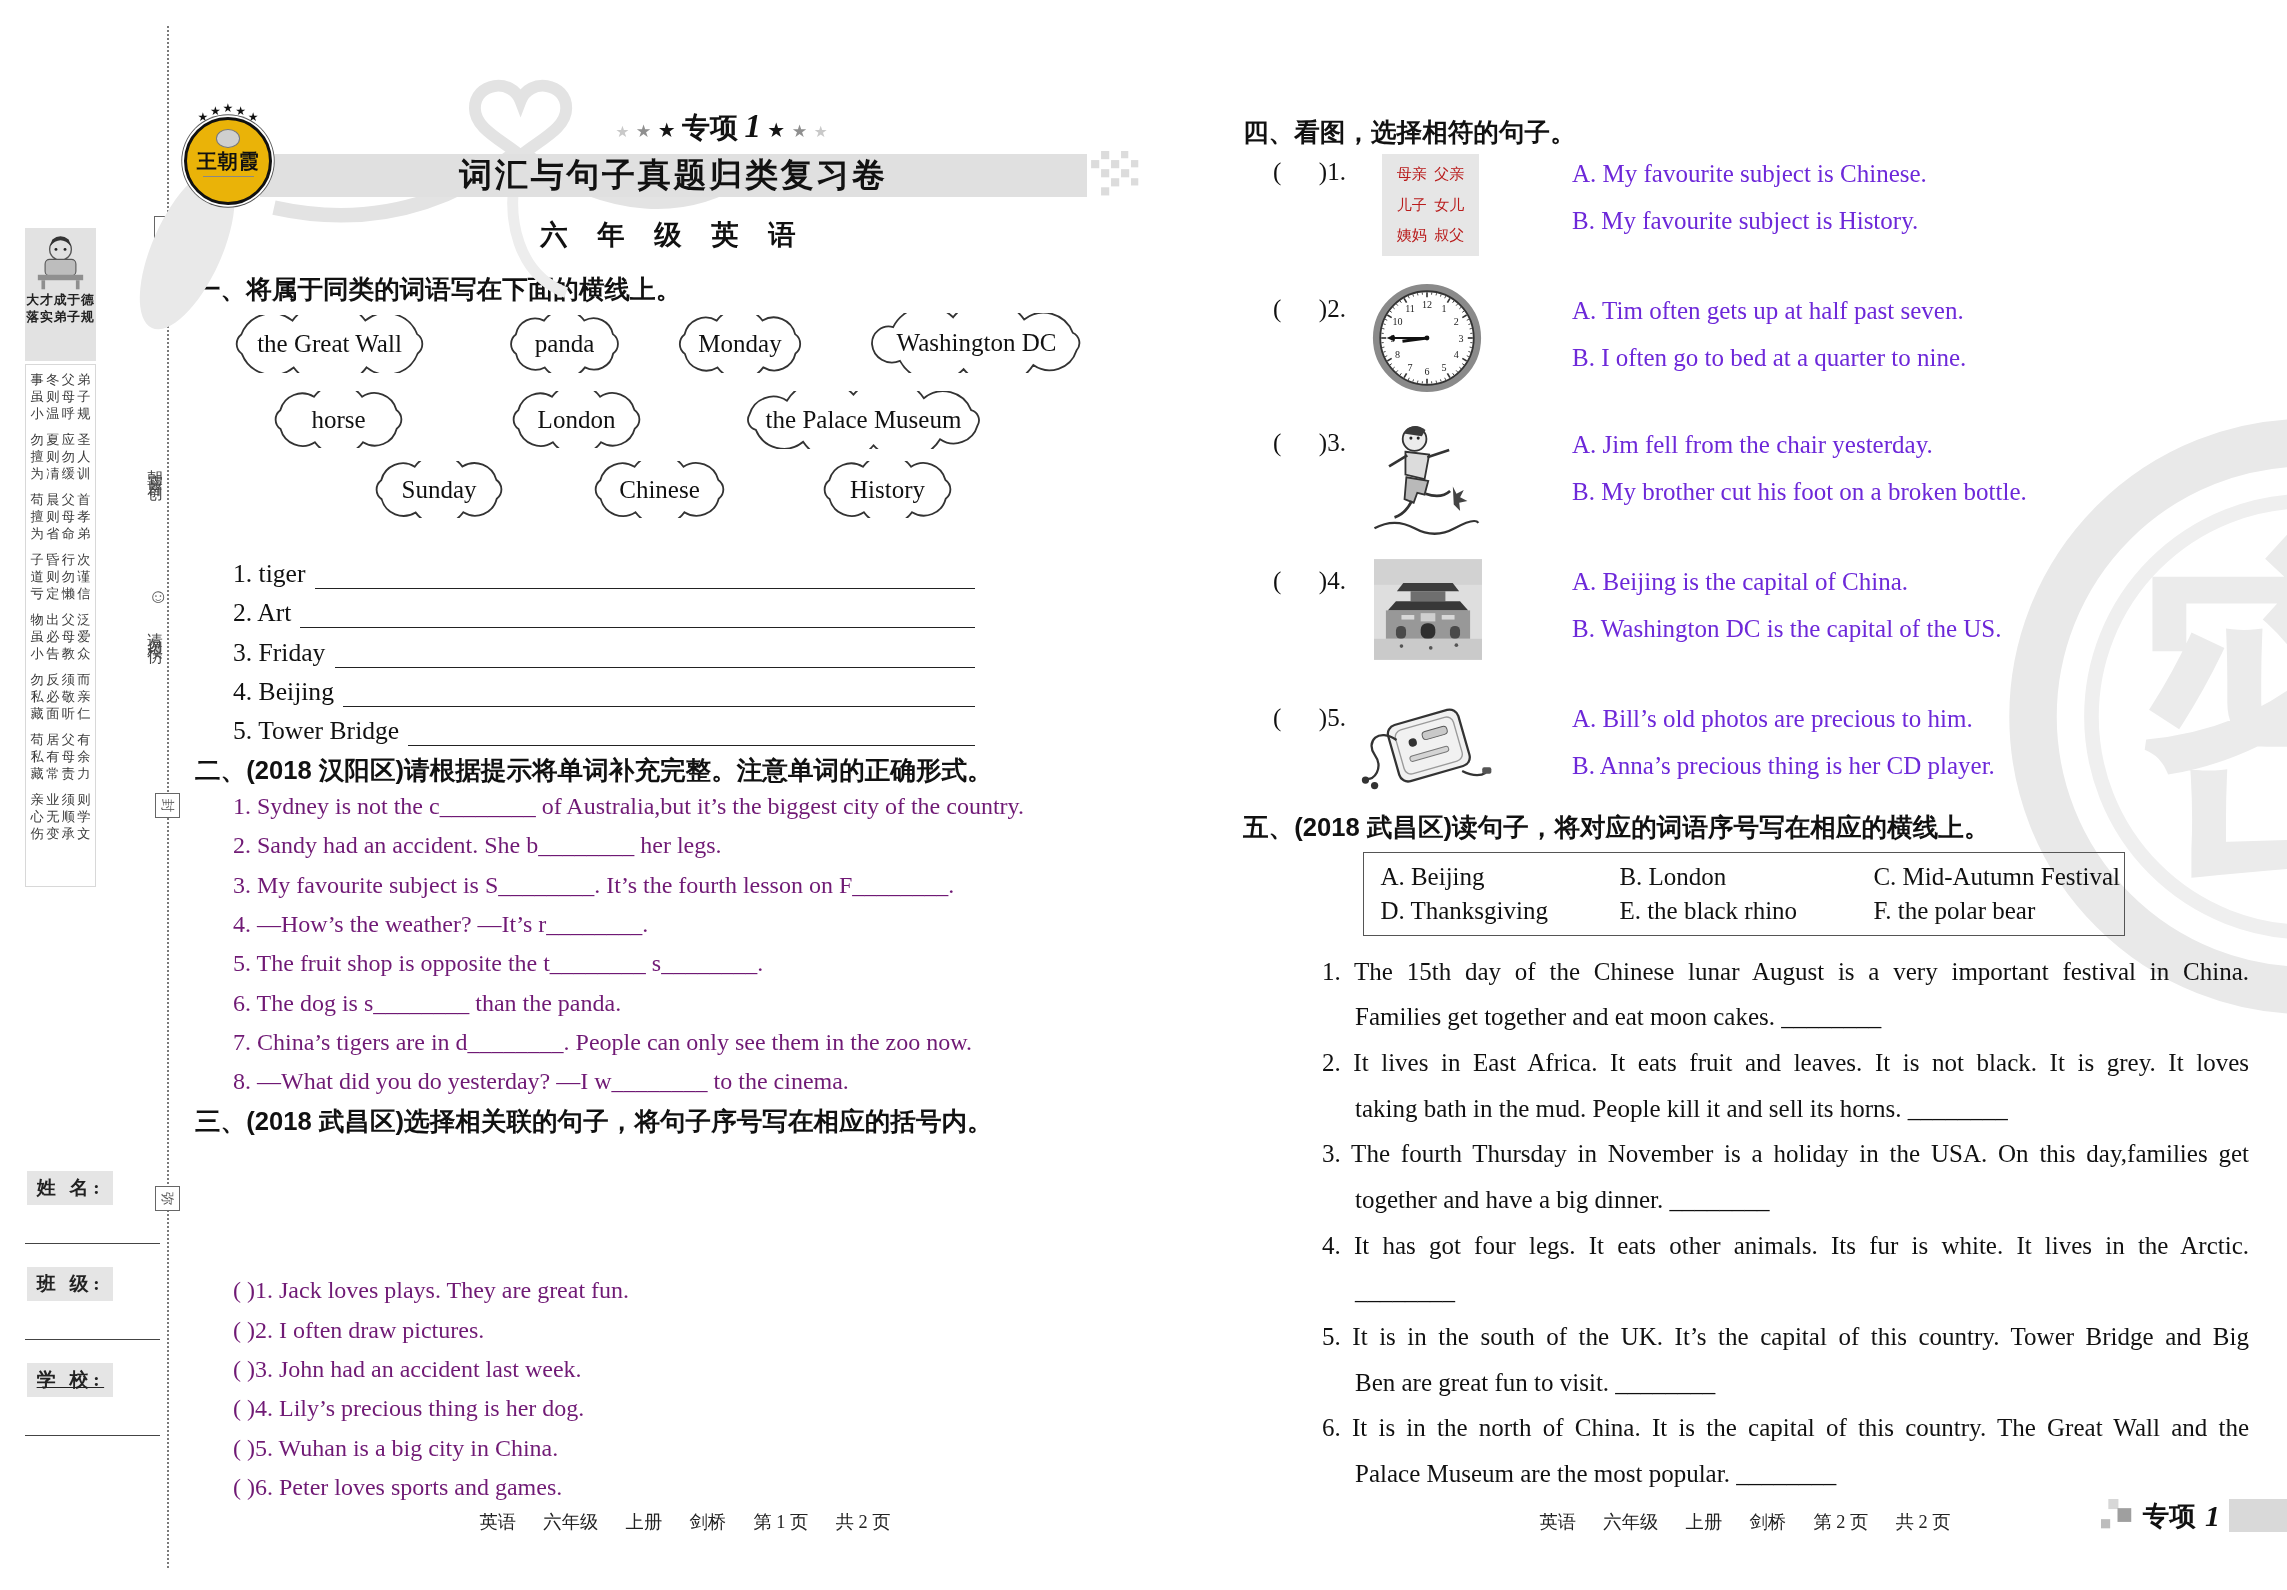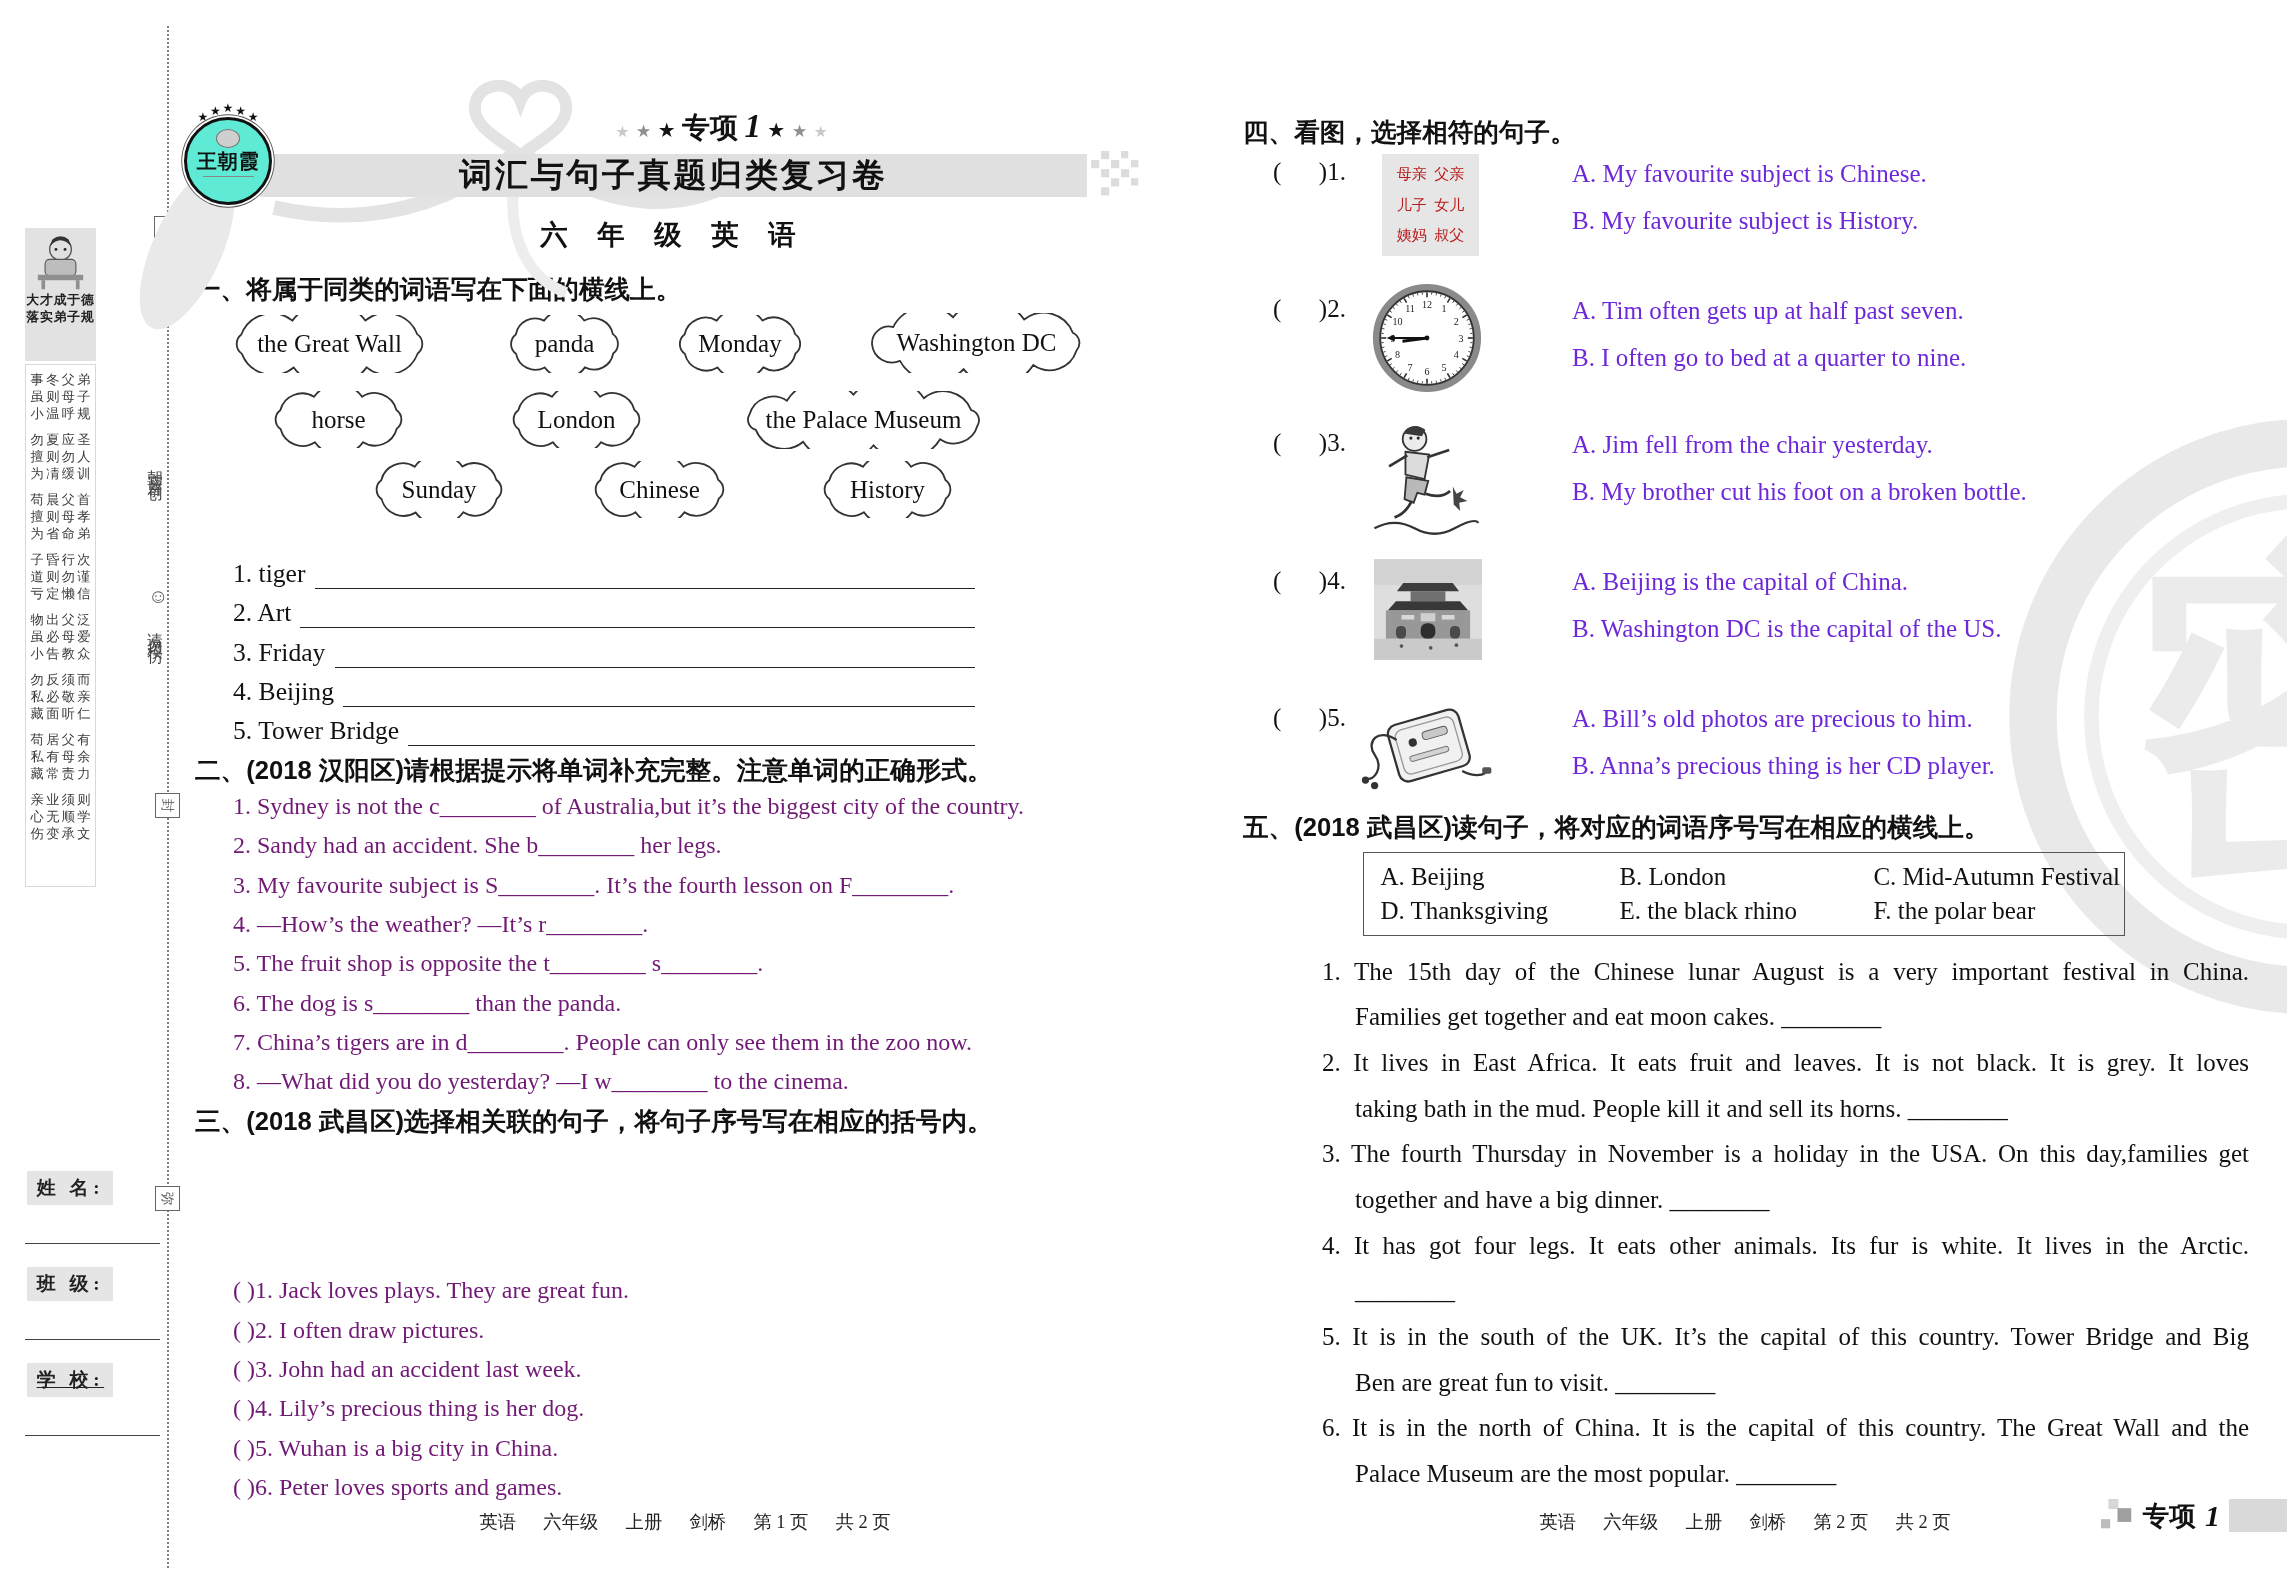--- a/index.html
+++ b/index.html
@@ -27,21 +27,21 @@
   .dz-char { font-family:"Liberation Serif",serif; font-size:13.2px; line-height:17px; color:#3a3a3a; text-align:center; }
   .field-label { left:27.4px; width:86px; height:34px; background:#e5e5e5; color:#222;
                  font-family:"Liberation Serif",serif; font-weight:700; font-size:19px;
                  display:flex; align-items:center; justify-content:center; letter-spacing:4.6px; }
   .field-line { left:25px; width:135px; height:0; border-bottom:1.8px solid #444; }
   
   #logo { left:176px; top:99px; width:104px; height:124px; }
   .logo-stars { position:absolute; top:0; left:0; width:100%; text-align:center; }
   .logo-stars span { display:inline-block; font-size:12px; color:#111; margin:0 0.9px; }
   #logo-circle { position:absolute; left:8.2px; top:18.3px; width:88px; height:88px; border:3.7px solid #111;
-                 border-radius:50%; background:#5eead4; box-shadow:0 0 0 1.8px #fff, 0 0 0 2.7px #555;
+                 border-radius:50%; background:#eab308; box-shadow:0 0 0 1.8px #fff, 0 0 0 2.7px #555;
                  display:flex; flex-direction:column; align-items:center; }
   #logo-oval { width:24px; height:18.3px; background:#cfcfcf; border:0.9px solid #777; border-radius:50%; margin-top:9.1px; }
   #logo-name { font-family:"Liberation Serif",serif; font-weight:700; font-size:20px; letter-spacing:0.9px; color:#111; }
   #logo-rule { width:51px; border-bottom:0.9px solid #888; margin-top:1.8px; }
   #unit-line { left:525px; top:108px; width:393px; display:flex; align-items:baseline; justify-content:center; gap:6.4px; }
   .st { line-height:1; }
   .s-light { color:#c9c9c9; font-size:15.5px; }
   .s-mid { color:#8f8f8f; font-size:17.4px; }
   .s-dark { color:#141414; font-size:20px; }
   #unit-label { font-family:"Liberation Serif",serif; font-weight:700; font-size:28px; color:#111; }

